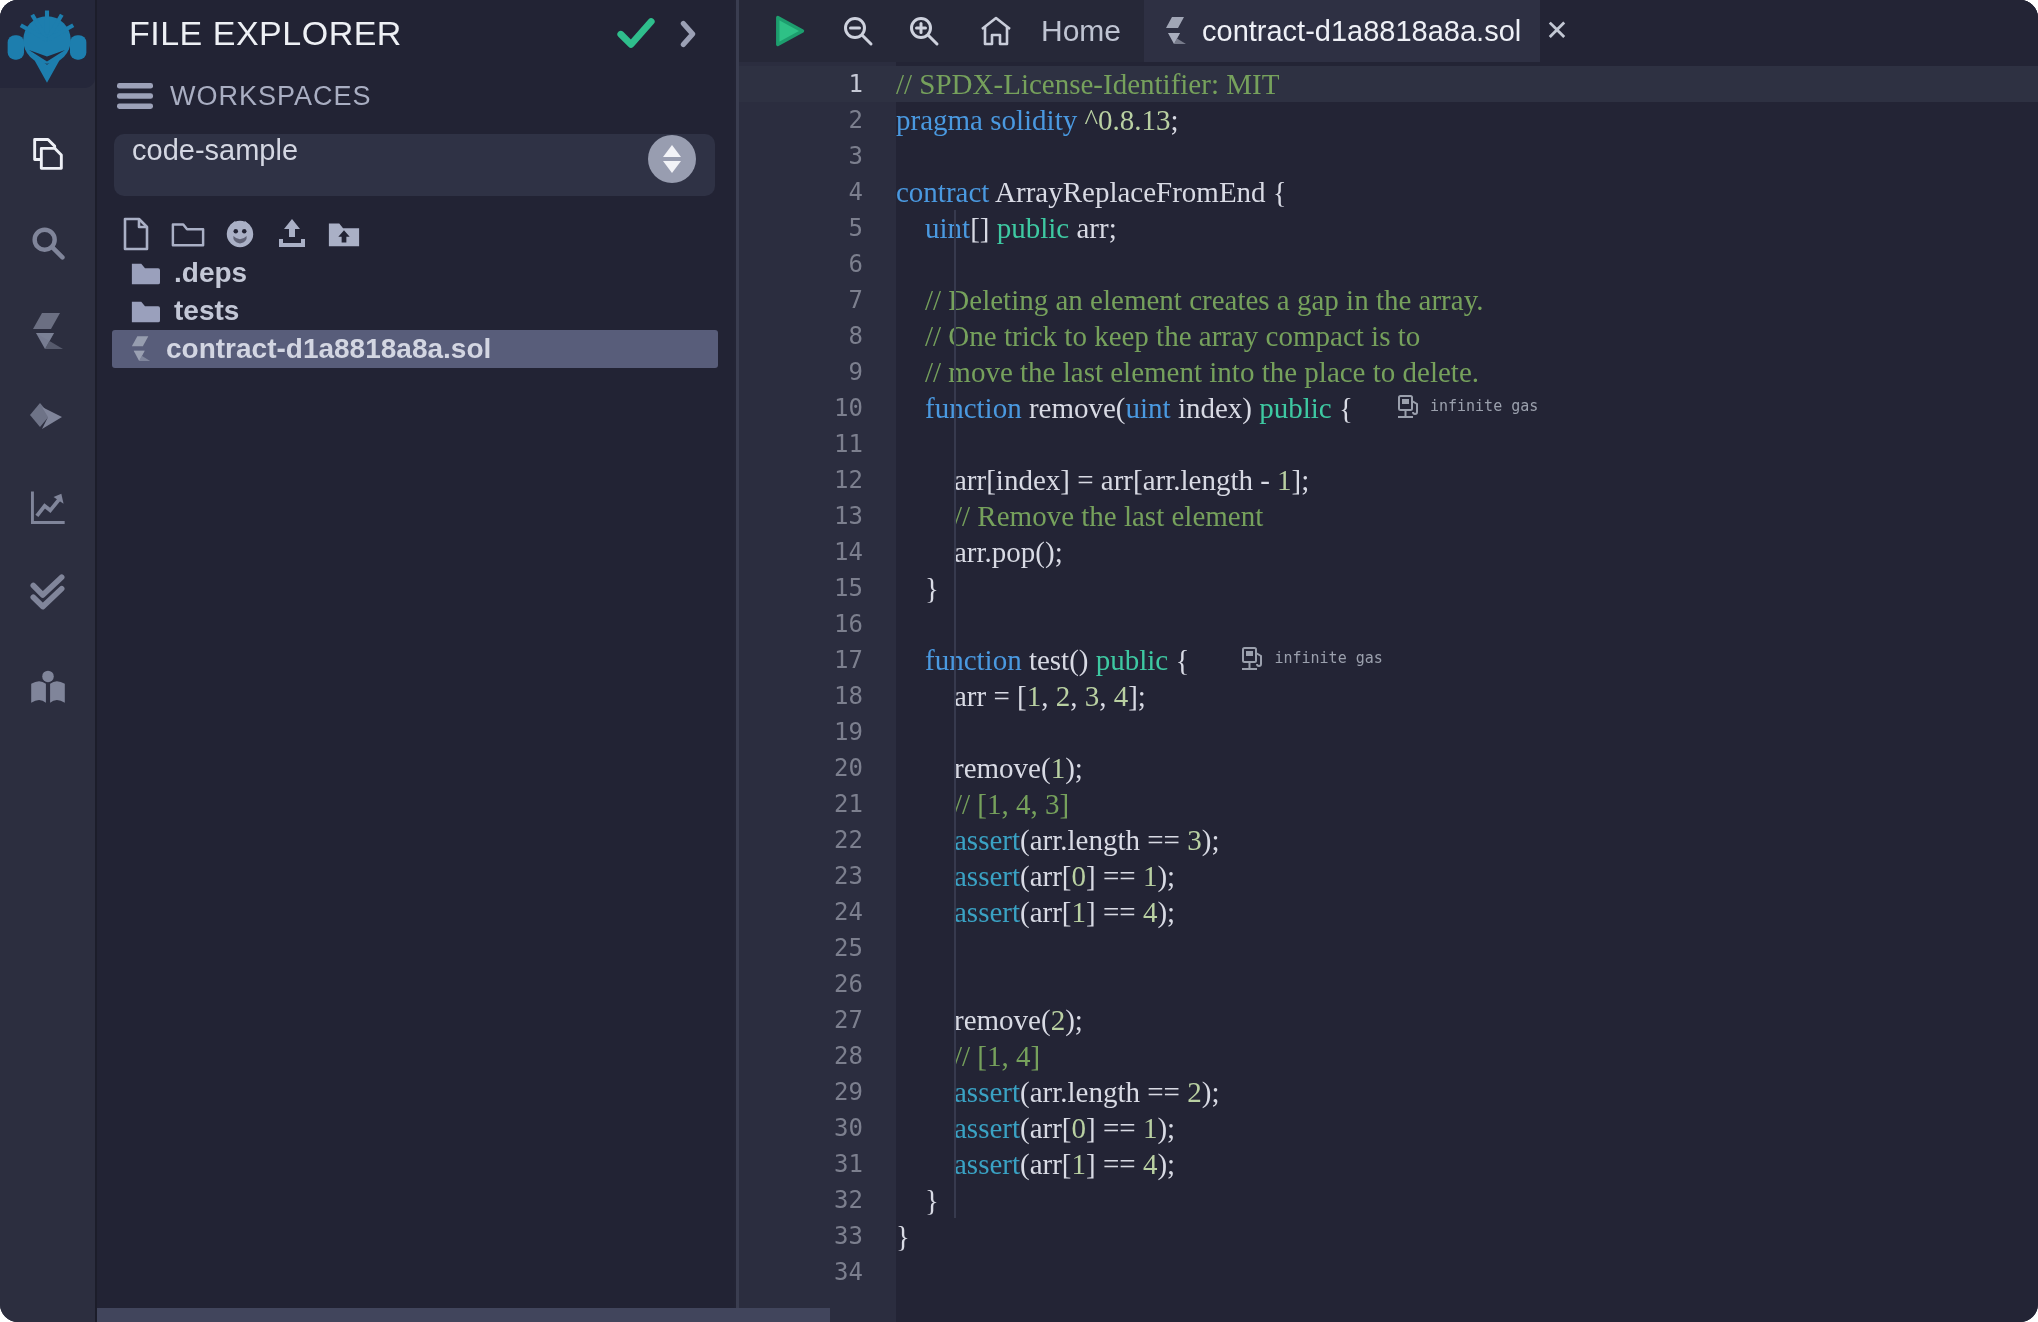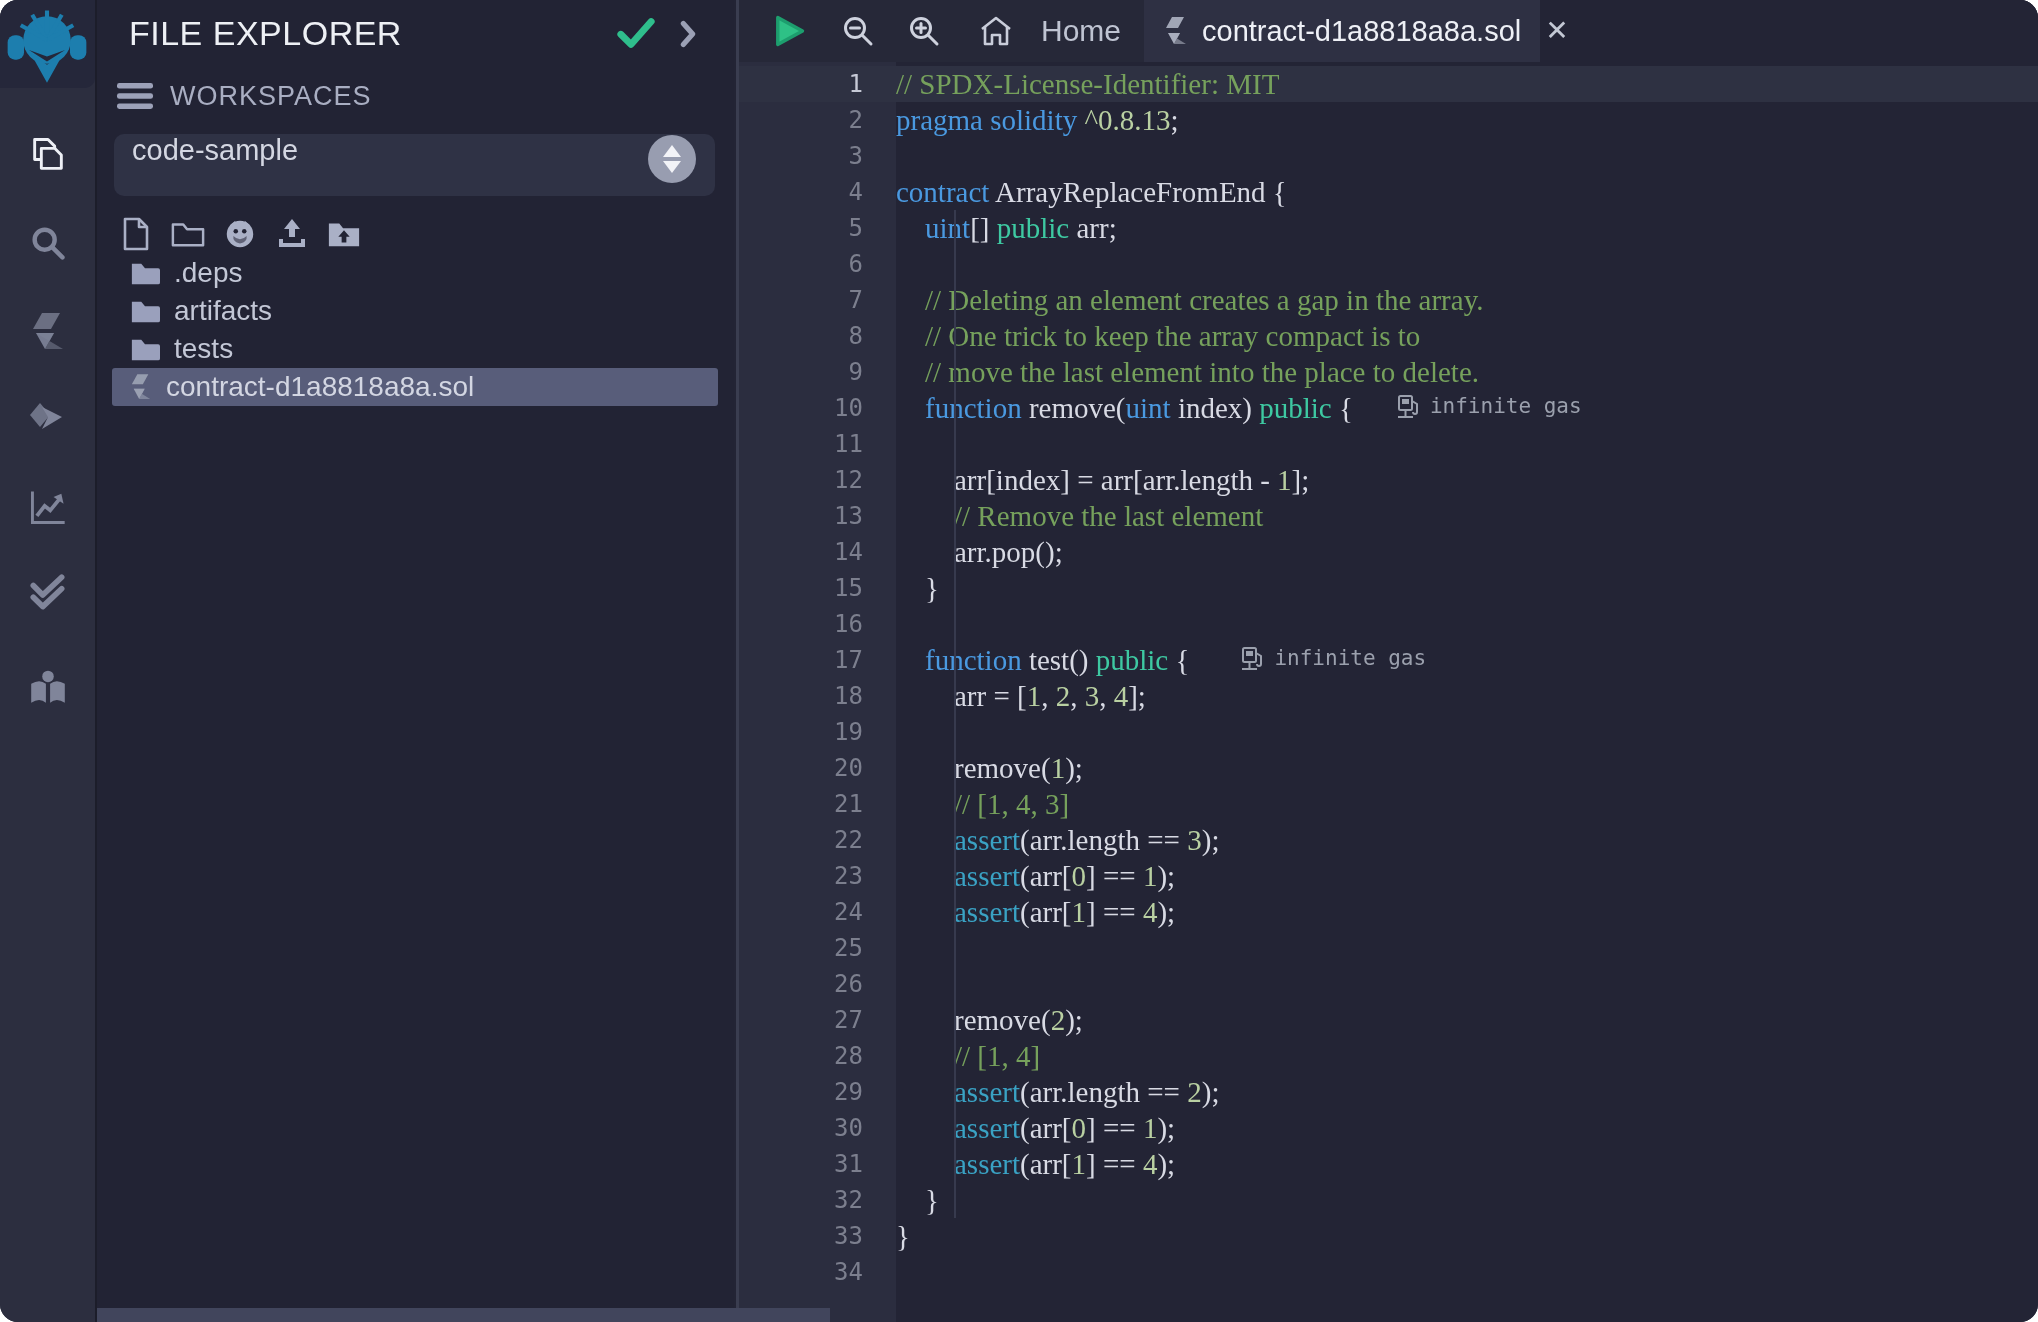--- a/index.html
+++ b/index.html
@@ -20,21 +20,21 @@
   .fp-chev{position:absolute;left:578px;top:20px;}
   .ws-row{position:absolute;left:19px;top:80px;display:flex;align-items:center;gap:16px;}
   .ws-label{font-size:27px;color:#a9aec2;letter-spacing:1px;}
   .dropdown{position:absolute;left:17px;top:134px;width:601px;height:62px;background:#2f3245;border-radius:10px;
             display:flex;align-items:flex-start;padding:0 18px;box-sizing:border-box;cursor:pointer;}
   .dropdown .val{font-size:29px;color:#d4d7e2;flex:1;}
   .fp-tools{position:absolute;left:22px;top:216px;display:flex;align-items:center;gap:18px;}
   .fp-tools .tool{width:34px;height:36px;display:flex;align-items:center;justify-content:center;cursor:pointer;}
   .tree{position:absolute;left:0;top:254px;width:637px;}
   .trow{height:38px;margin:0 0 0 15px;width:606px;display:flex;align-items:center;gap:14px;padding-left:18px;
-        box-sizing:border-box;border-radius:3px;cursor:pointer;}
+        box-sizing:border-box;border-radius:3px;cursor:pointer;font-weight:bold;}
   .trow.selected{background:#585d7a;}
   .trow .tlabel{font-size:28px;color:#c3c7d6;}
   .trow.selected .tlabel{color:#d3d6e2;}
   .fp-scroll{position:absolute;left:0;top:1308px;width:733px;height:14px;background:#41455c;z-index:5;}
 
   
   .editor{position:absolute;left:736px;top:0;width:1302px;height:1322px;background:#232435;border-left:3px solid #3a3d50;}
   .tabbar{position:absolute;left:0;top:0;width:1302px;height:62px;background:#232435;}
   .tb-left{position:absolute;left:0;top:0;width:405px;height:62px;background:#262838;display:flex;align-items:center;}
   .tb-btn{height:62px;display:flex;align-items:center;justify-content:center;cursor:pointer;}
@@ -53,21 +53,21 @@
   .indent-guide{position:absolute;left:215px;top:148px;width:2px;height:1008px;background:#373a4e;z-index:2;}
   .lines{position:absolute;left:0;top:4px;width:1302px;z-index:1;}
   .row{display:flex;height:36px;align-items:center;}
   .row.active{background:#2e3142;}
   .ln{width:157px;padding-right:33px;box-sizing:border-box;text-align:right;
       font-family:"DejaVu Sans Mono",monospace;font-size:24px;color:#7c7f8e;cursor:pointer;}
   .row.active .ln{color:#c6c9d6;}
   .code{font-family:Liberation Serif, serif;font-size:29px;white-space:pre;color:#d8dae4;}
   .tk-k{color:#4a99e0}.tk-m{color:#3ec9a2}.tk-b{color:#3aa2c4}.tk-c{color:#76a15c}.tk-n{color:#b9d0a2}.tk-p{color:#d8dae4}
   .gas{display:inline-flex;align-items:center;gap:10px;vertical-align:middle;transform:translateY(-2px);}
-  .gas .gtxt{font-family:"DejaVu Sans Mono",monospace;font-size:21px;color:#9ba0ad;}
+  .gas .gtxt{font-family:"DejaVu Sans Mono",monospace;font-size:15px;color:#9ba0ad;}
 </style>
 </head>
 <body>
 
 <div class="app">
 
   <aside class="iconbar">
     <div class="logoTile">
       <svg width="82" height="82" viewBox="0 0 100 100">
         <rect x="2" y="38" width="20" height="30" rx="9" fill="#1d7eae"></rect>
@@ -212,28 +212,20 @@
   </svg>
 </span>
           <span class="tlabel">.deps</span>
         </div>
         <div class="trow">
           <span>
   <svg width="30" height="26" viewBox="0 0 32 26">
     <path d="M2 3 H12 L16 8 H30 a2 2 0 0 1 2 2 V23 a2 2 0 0 1 -2 2 H2 Z" fill="#9aa0bc"></path>
   </svg>
 </span>
-          <span class="tlabel">artifacts</span>
-        </div>
-        <div class="trow">
-          <span>
-  <svg width="30" height="26" viewBox="0 0 32 26">
-    <path d="M2 3 H12 L16 8 H30 a2 2 0 0 1 2 2 V23 a2 2 0 0 1 -2 2 H2 Z" fill="#9aa0bc"></path>
-  </svg>
-</span>
           <span class="tlabel">tests</span>
         </div>
         <div class="trow selected">
           <span>
   <svg width="22" height="28" viewBox="0 0 24 30">
     <polygon points="8,1 20,1 14,12 2,12" fill="#9aa0b2" opacity=".95"></polygon>
     <polygon points="4,17 16,17 10,28 22,28" fill="#9aa0b2" opacity=".6"></polygon>
     <polygon points="16,17 10,28 4,17" fill="#9aa0b2"></polygon>
   </svg>
 </span>

